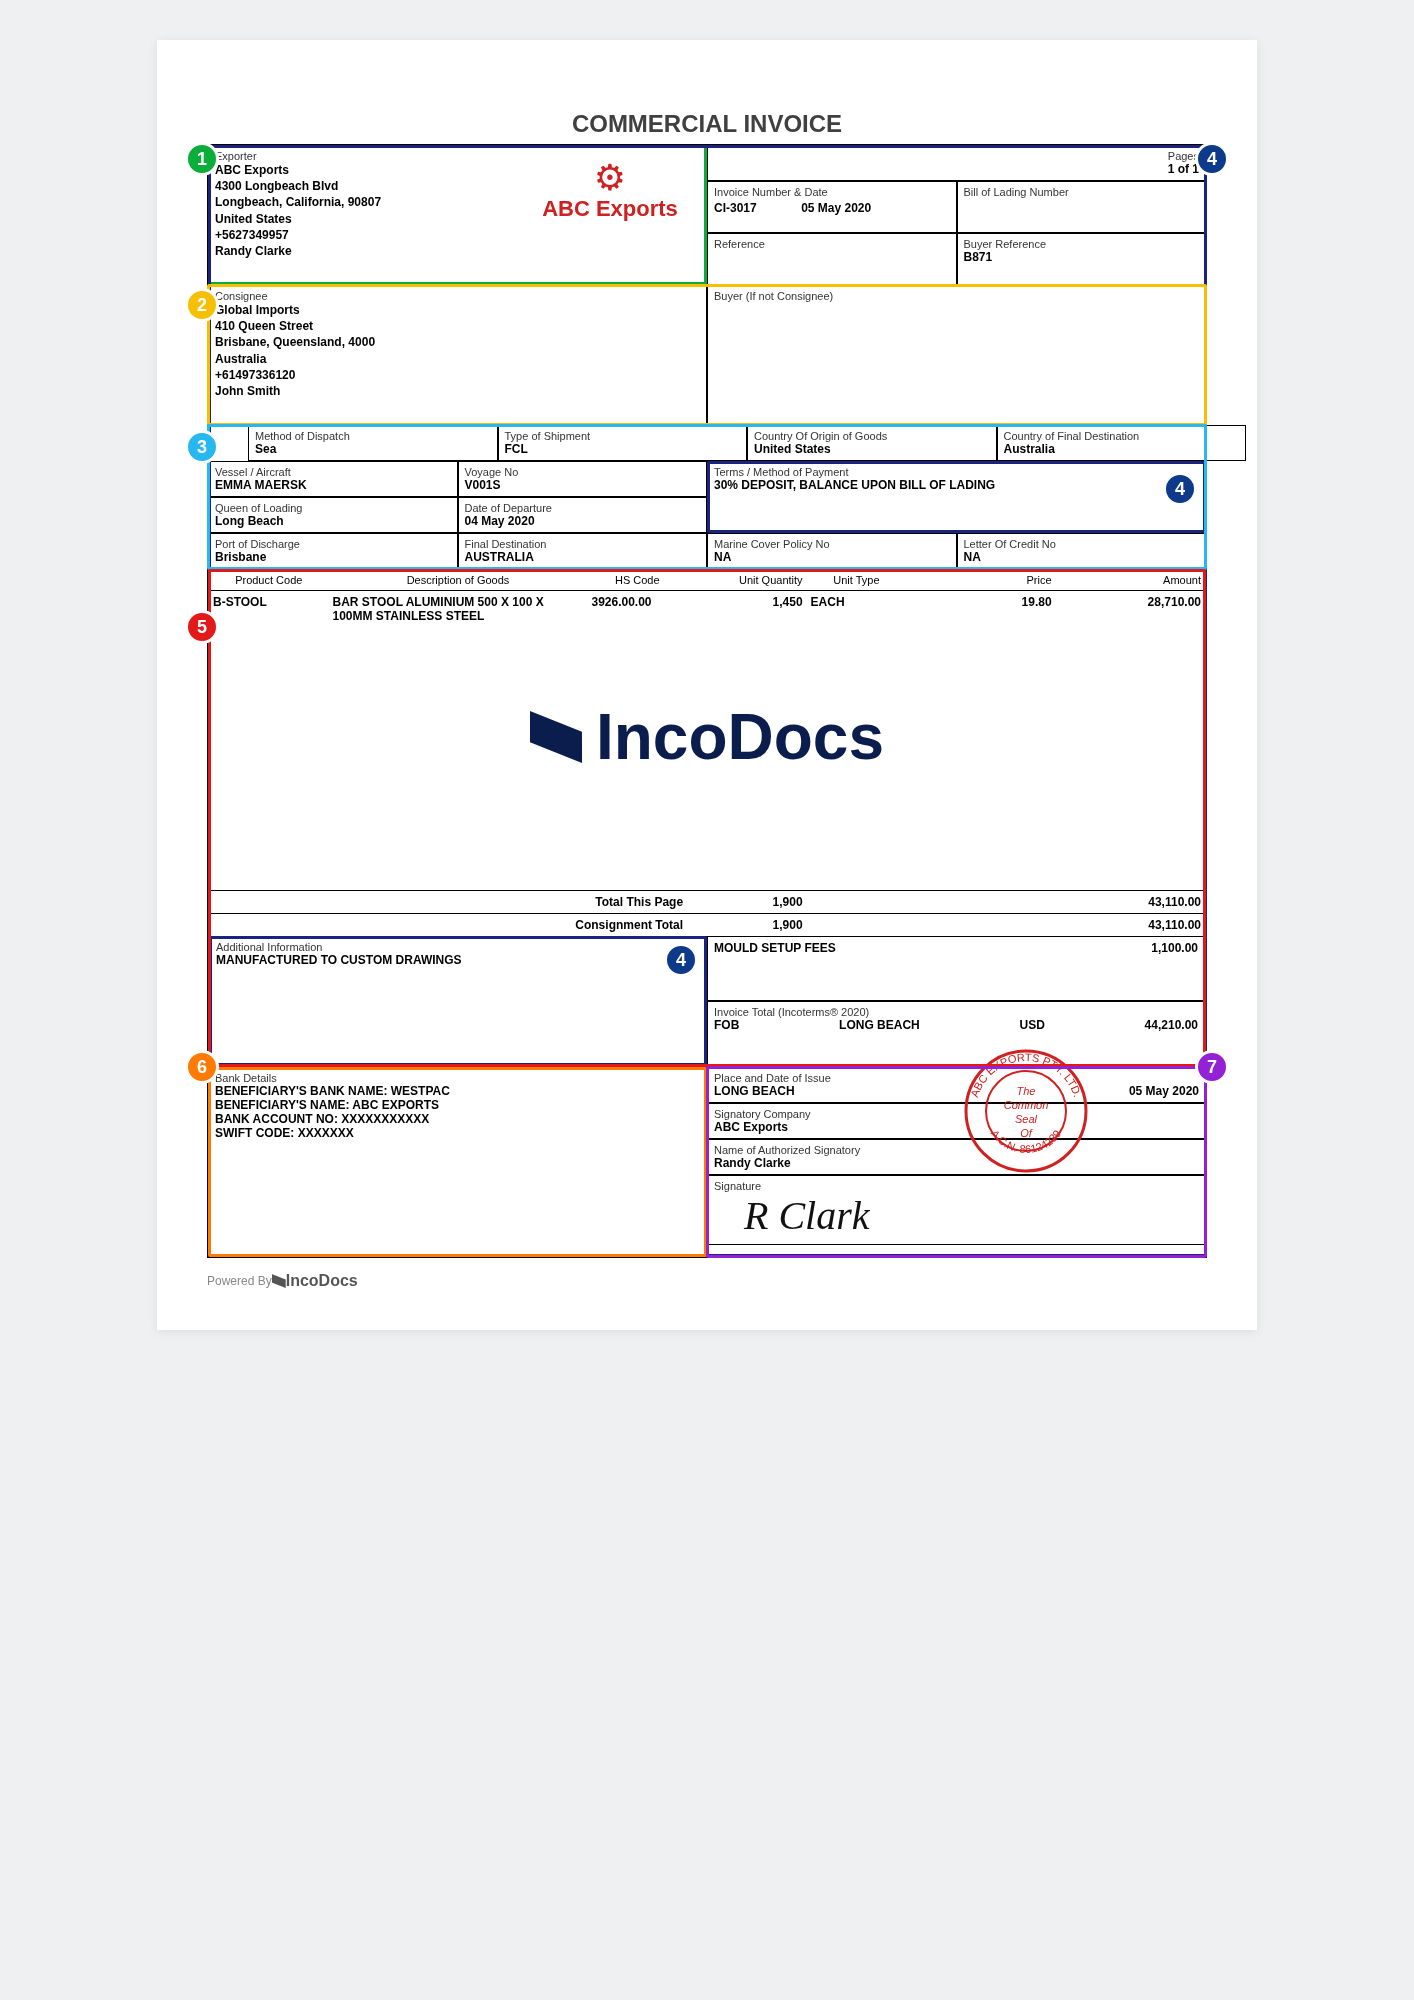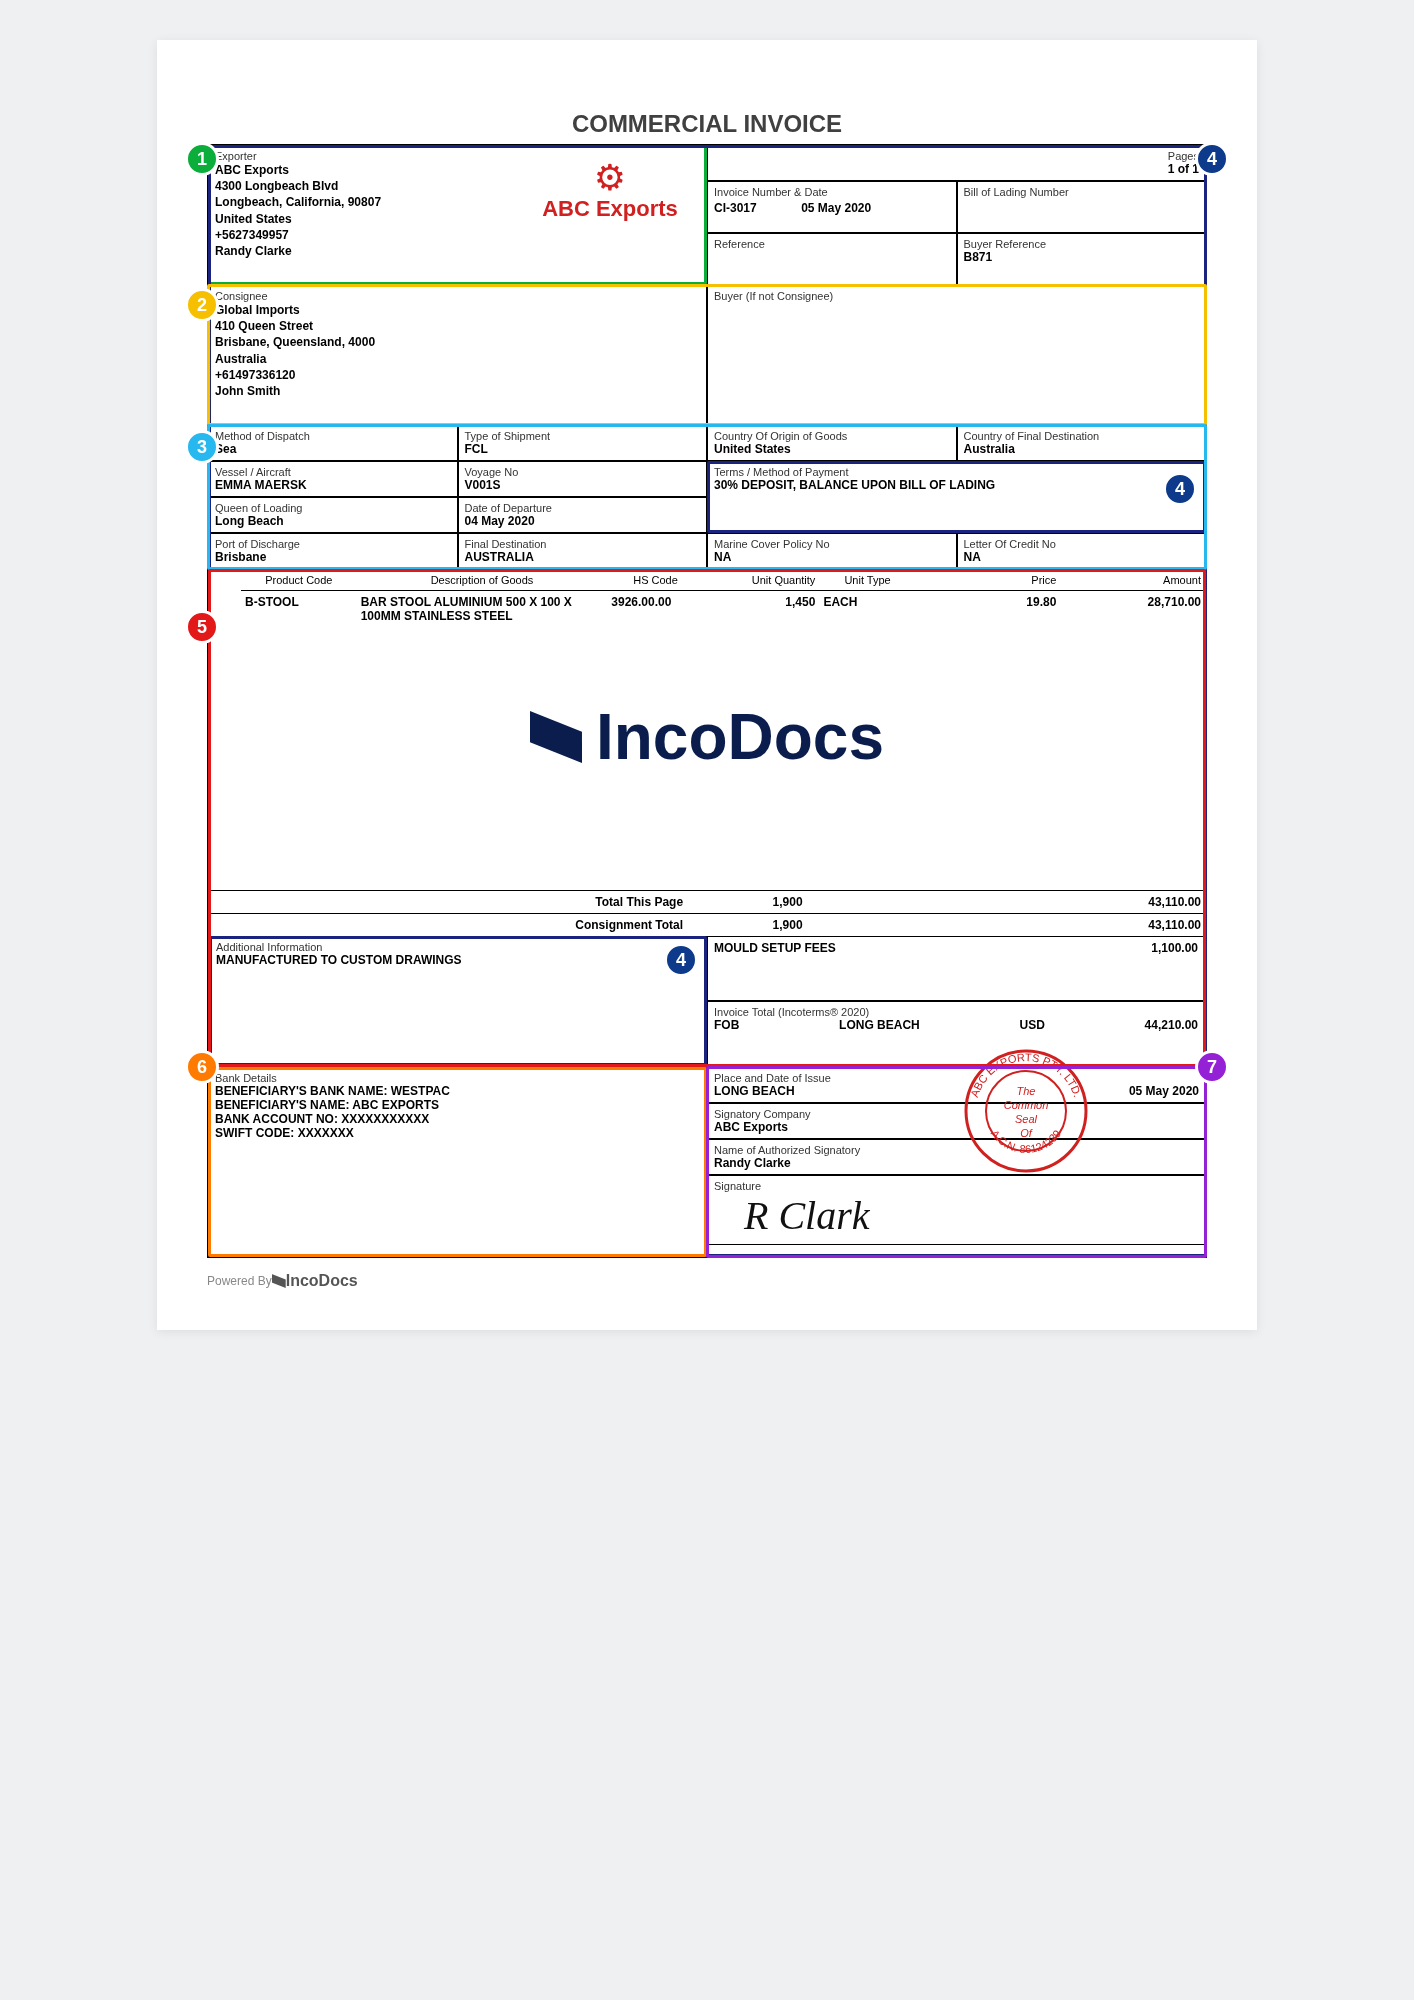--- a/index.html
+++ b/index.html
@@ -91,21 +91,21 @@
     font-weight: normal;
     font-size: 11px;
     border-bottom: 1px solid #000;
     padding: 4px;
   }
   table.items td {
     padding: 4px;
     font-weight: bold;
     vertical-align: top;
   }
-  .items-wrap { position: relative; min-height: 320px; padding-left: 32px; }
+  .items-wrap { position: relative; min-height: 320px; }
   .watermark {
     position: absolute;
     top: 130px; left: 0; right: 0;
     text-align: center;
     font-size: 64px;
     font-weight: 700;
     color: #0a1d4d;
     display: flex;
     align-items: center;
     justify-content: center;
@@ -217,21 +217,21 @@
         <div class="value">John Smith</div>
       </div>
       <div class="cell" style="flex:0 0 50%;">
         <span class="label">Buyer (If not Consignee)</span>
       </div>
       <div class="hi" style="border-color:#f6bf00; top:-1px; left:-1px; right:-1px; bottom:-1px;"></div>
     </div>
 
     <div style="position:relative;">
       <div class="row">
-        <div class="cell" style="flex:0 0 25%;">
+        <div class="cell" style="flex:0 0 25%;margin-left:40px;">
             <span class="label">Method of Dispatch</span>
             <div class="value">Sea</div>
           </div>
         <div class="cell" style="flex:0 0 25%;">
             <span class="label">Type of Shipment</span>
             <div class="value">FCL</div>
           </div>
         <div class="cell" style="flex:0 0 25%;">
             <span class="label">Country Of Origin of Goods</span>
             <div class="value">United States</div>

